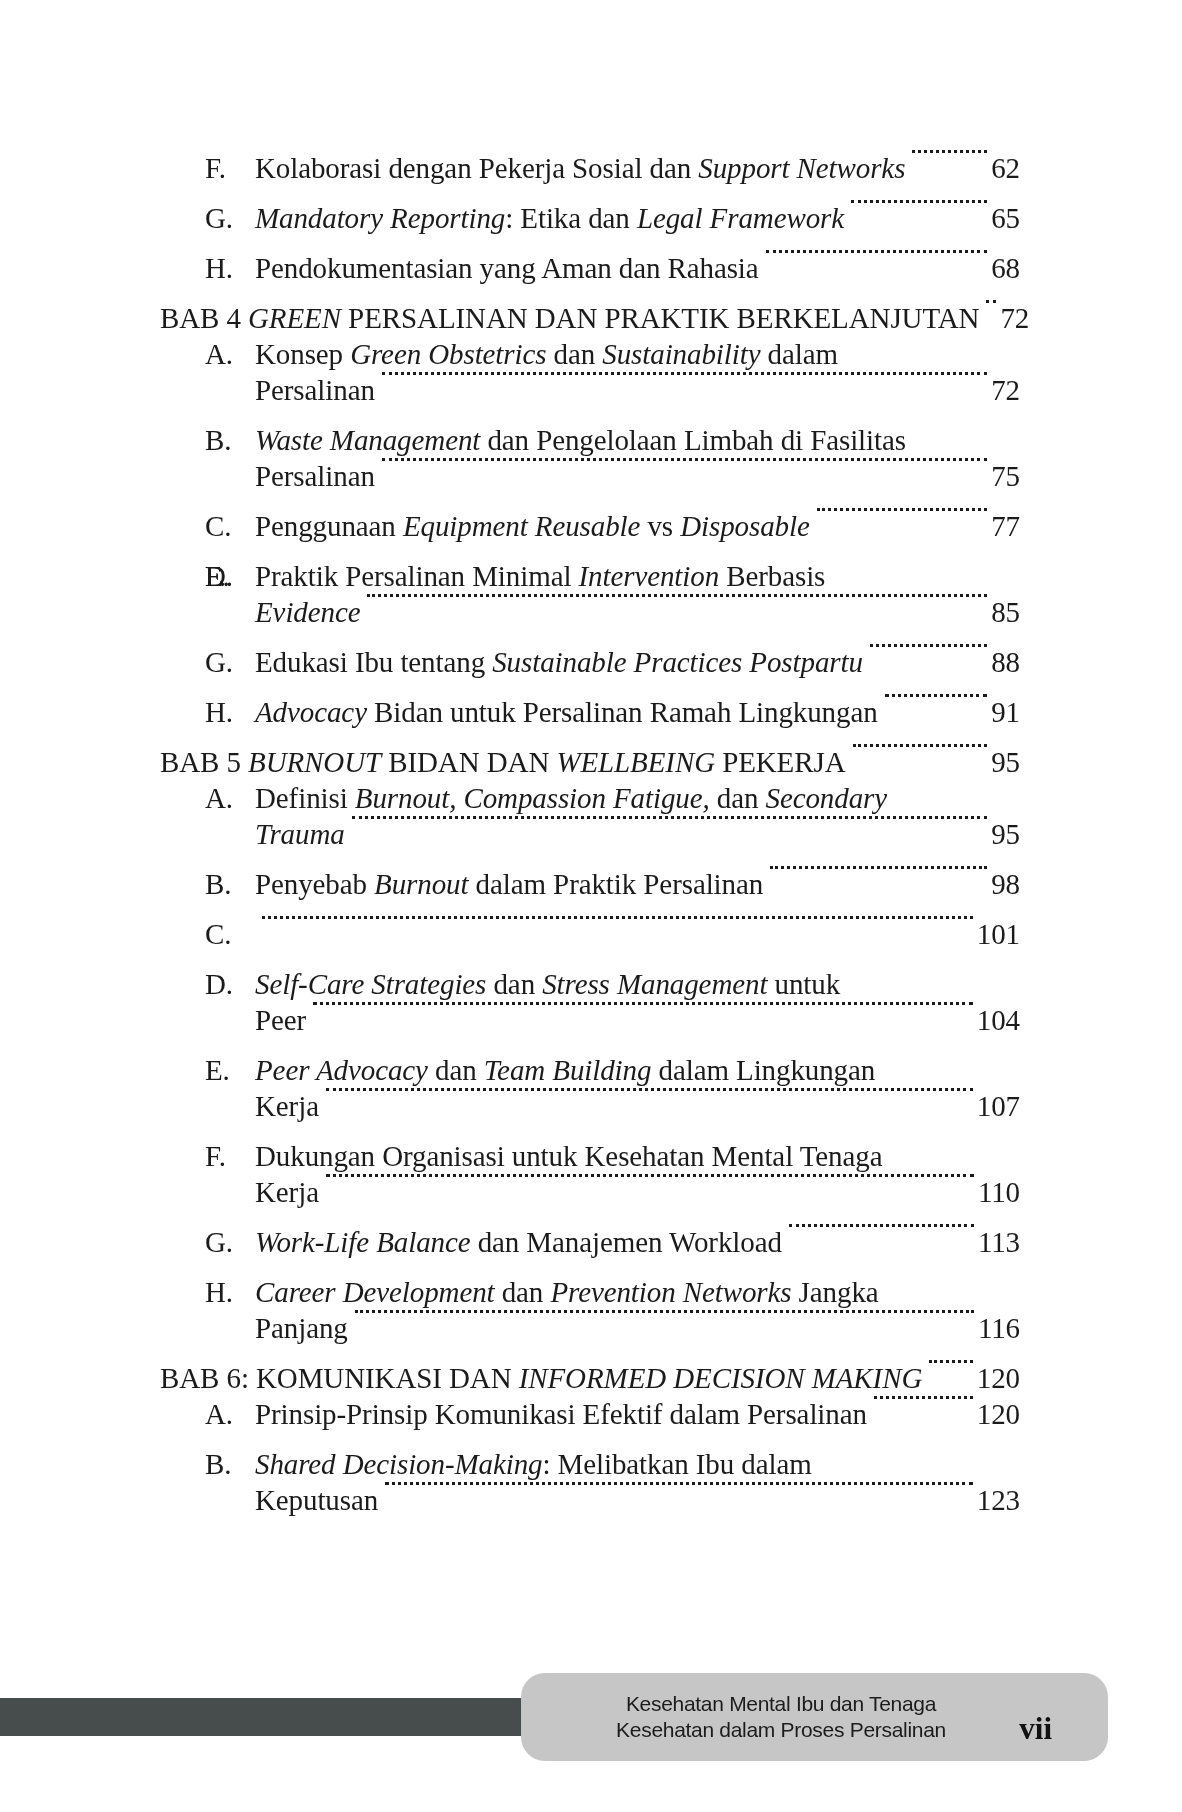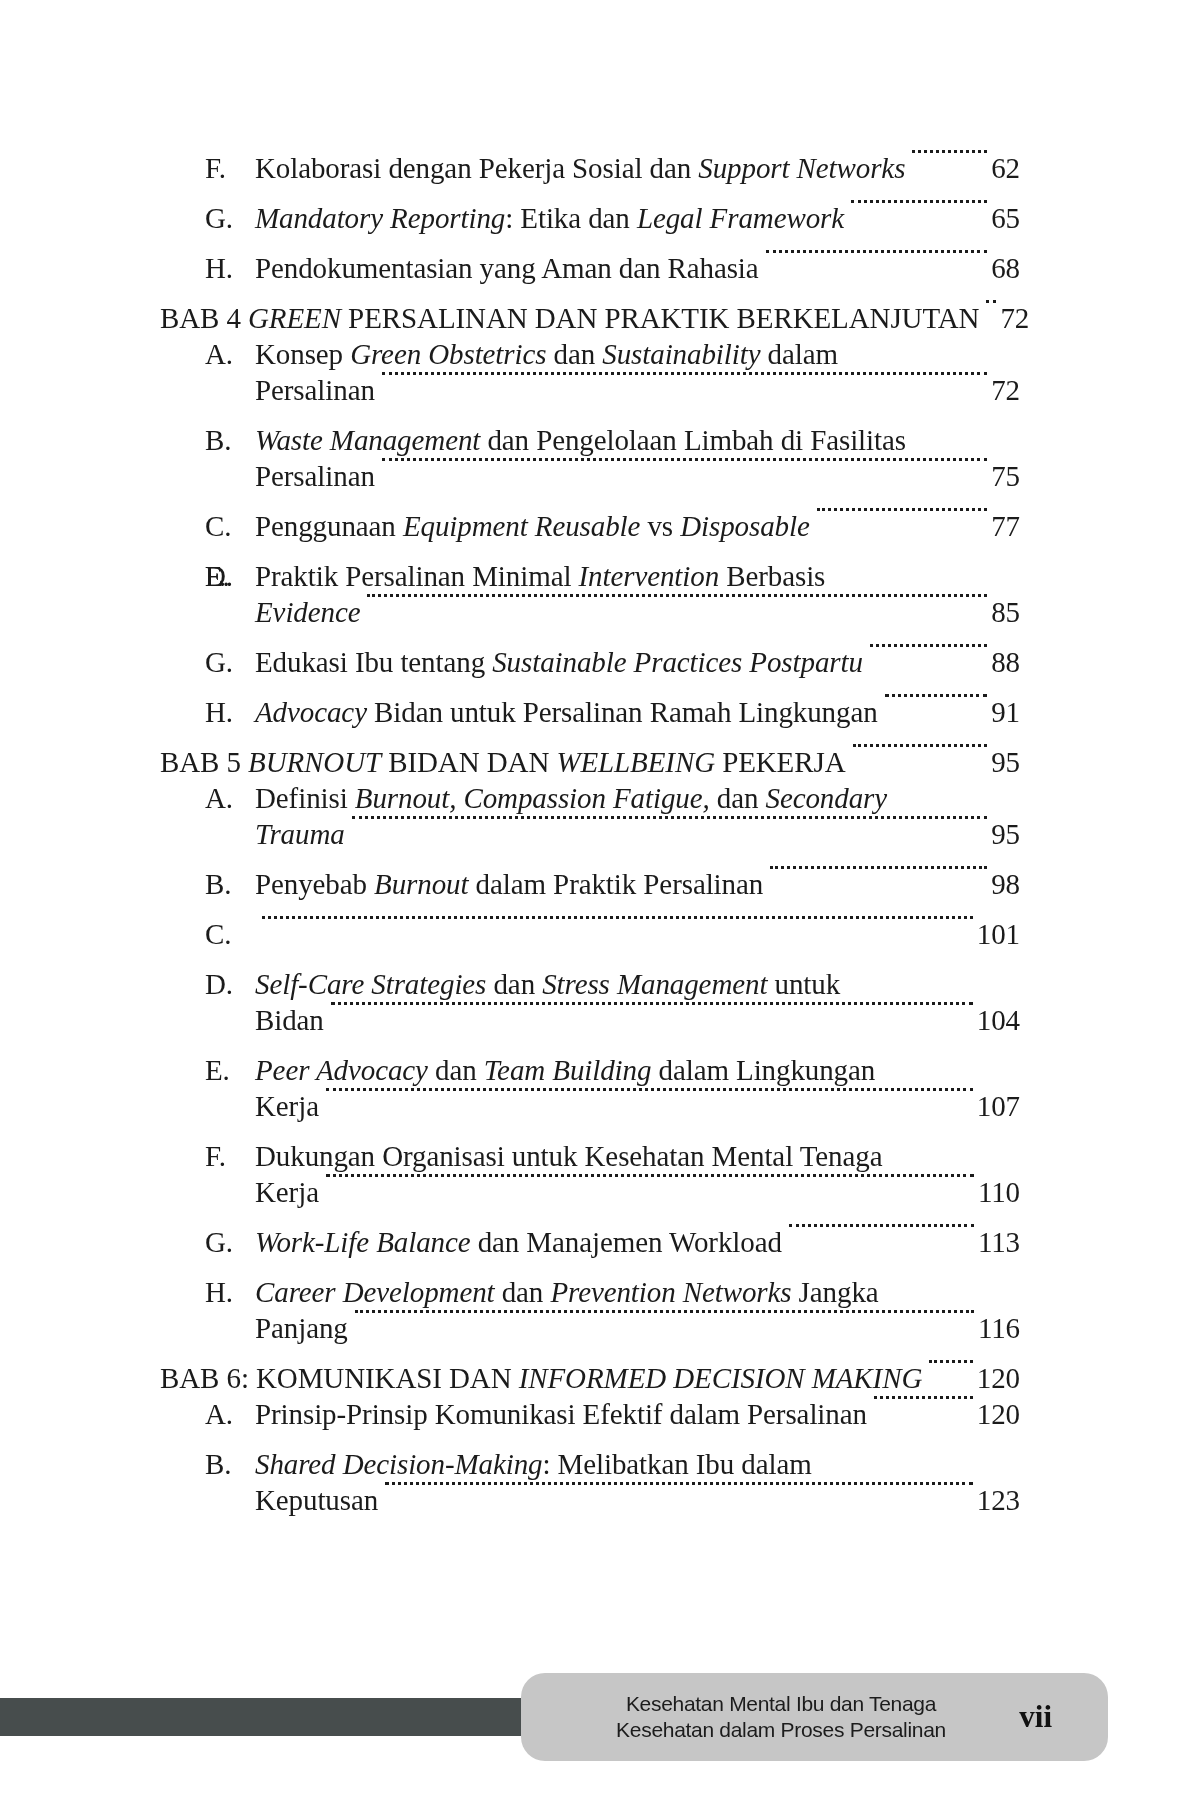--- a/index.html
+++ b/index.html
@@ -66,21 +66,21 @@
     justify-content: center;
     text-align: center;
     font-family: "Liberation Sans", sans-serif;
     font-size: 21px;
     line-height: 26px;
     letter-spacing: -0.3px;
     color: #1c1c1c;
   }
   .footer-page {
     position: absolute;
-    right: 56px; top: 0;
+    right: 56px; top: 12px;
     height: 88px;
     display: flex;
     align-items: center;
     font-family: "Liberation Serif", "DejaVu Serif", serif;
     font-weight: bold;
     font-size: 31px;
     color: #111111;
   }
 </style>
 </head>
@@ -215,21 +215,21 @@
           <span class="leader"></span>
           <span class="pagenum">101</span>
         </div>
       </div>
       <div class="entry item">
         <span class="label">D.</span>
         <div class="line">
           <span class="txt"><em>Self-Care Strategies</em> dan <em>Stress Management</em> untuk</span>
         </div>
         <div class="line">
-          <span class="txt">Bidan</span>
+          <span class="txt">Peer</span>
           <span class="leader"></span>
           <span class="pagenum">104</span>
         </div>
       </div>
       <div class="entry item">
         <span class="label">E.</span>
         <div class="line">
           <span class="txt"><em>Peer Advocacy</em> dan <em>Team Building</em> dalam Lingkungan</span>
         </div>
         <div class="line">

